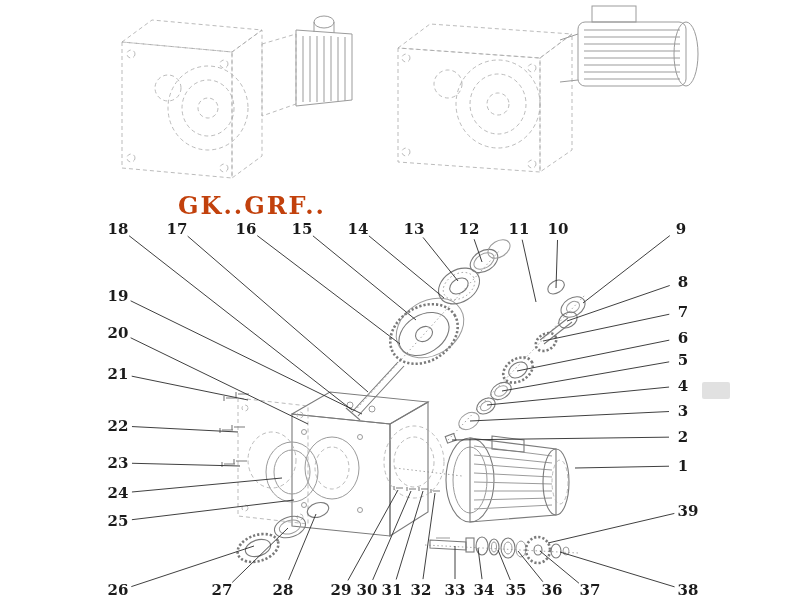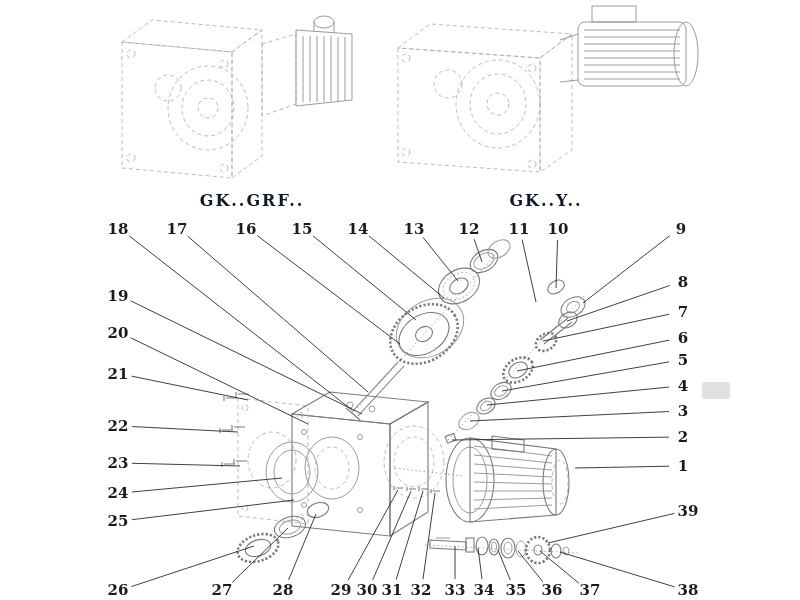--- a/index.html
+++ b/index.html
@@ -1,20 +1,20 @@
 <!DOCTYPE html>
 <html><head>
 <meta charset="utf-8">
 <style>
   html,body{margin:0;padding:0;background:#fff;}
   .stage{position:relative;width:800px;height:600px;background:#ffffff;overflow:hidden;
          font-family:"DejaVu Serif",serif;}
   .stage svg{position:absolute;left:0;top:0;}
-  .title{position:absolute;transform:translateX(-50%);font-weight:bold;font-size:16px;
-         letter-spacing:2px;color:#0f172a;white-space:nowrap;}
+  .title{position:absolute;transform:translateX(-50%);font-weight:bold;font-size:24px;
+         letter-spacing:2px;color:#c2410c;white-space:nowrap;}
   
   .art   {stroke:#9b9b9b;fill:none;stroke-width:1;}
   .art2  {stroke:#7a7a7a;fill:none;stroke-width:1.1;}
   .art-d {stroke:#a9a9a9;fill:none;stroke-width:0.8;stroke-dasharray:4 3;}
   .teeth {stroke:#7a7a7a;fill:none;stroke-width:2.6;stroke-dasharray:2.2 2;}
   .dots  {stroke:#8f8f8f;fill:none;stroke-width:0.8;stroke-dasharray:1.5 2.6;}
   .leader{stroke:#2a2a2a;stroke-width:0.9;fill:none;}
   .callout{font-family:"DejaVu Serif",serif;font-weight:bold;font-size:15px;fill:#1b1b1b;
            text-anchor:middle;dominant-baseline:central;}
 </style>
@@ -253,14 +253,13 @@
         <line x1="578.9609677157509" y1="583.2346502143673" x2="540" y2="551" class="leader"></line>
         <text x="590" y="590" class="callout">37</text>
         <line x1="674.5789438721066" y1="586.8694188273106" x2="560" y2="552" class="leader"></line>
         <text x="688" y="590" class="callout">38</text>
         <line x1="674.3519809079938" y1="513.4510728165236" x2="548" y2="543" class="leader"></line>
         <text x="688" y="511" class="callout">39</text>
       </g>
   </svg>
 
   <div class="title" style="left:252px;top:191px">GK..GRF..</div>
-  <div class="title" style="left:546px;top:191px">GK..Y..</div>
 </div>
 
 </body></html>

